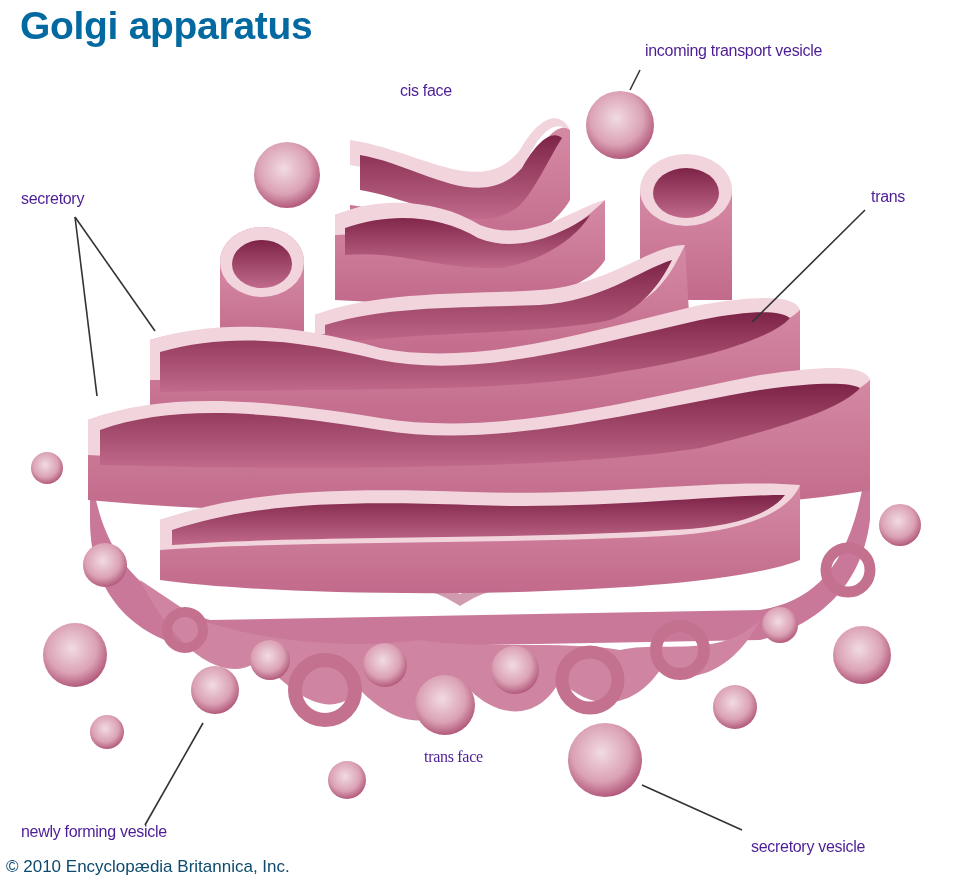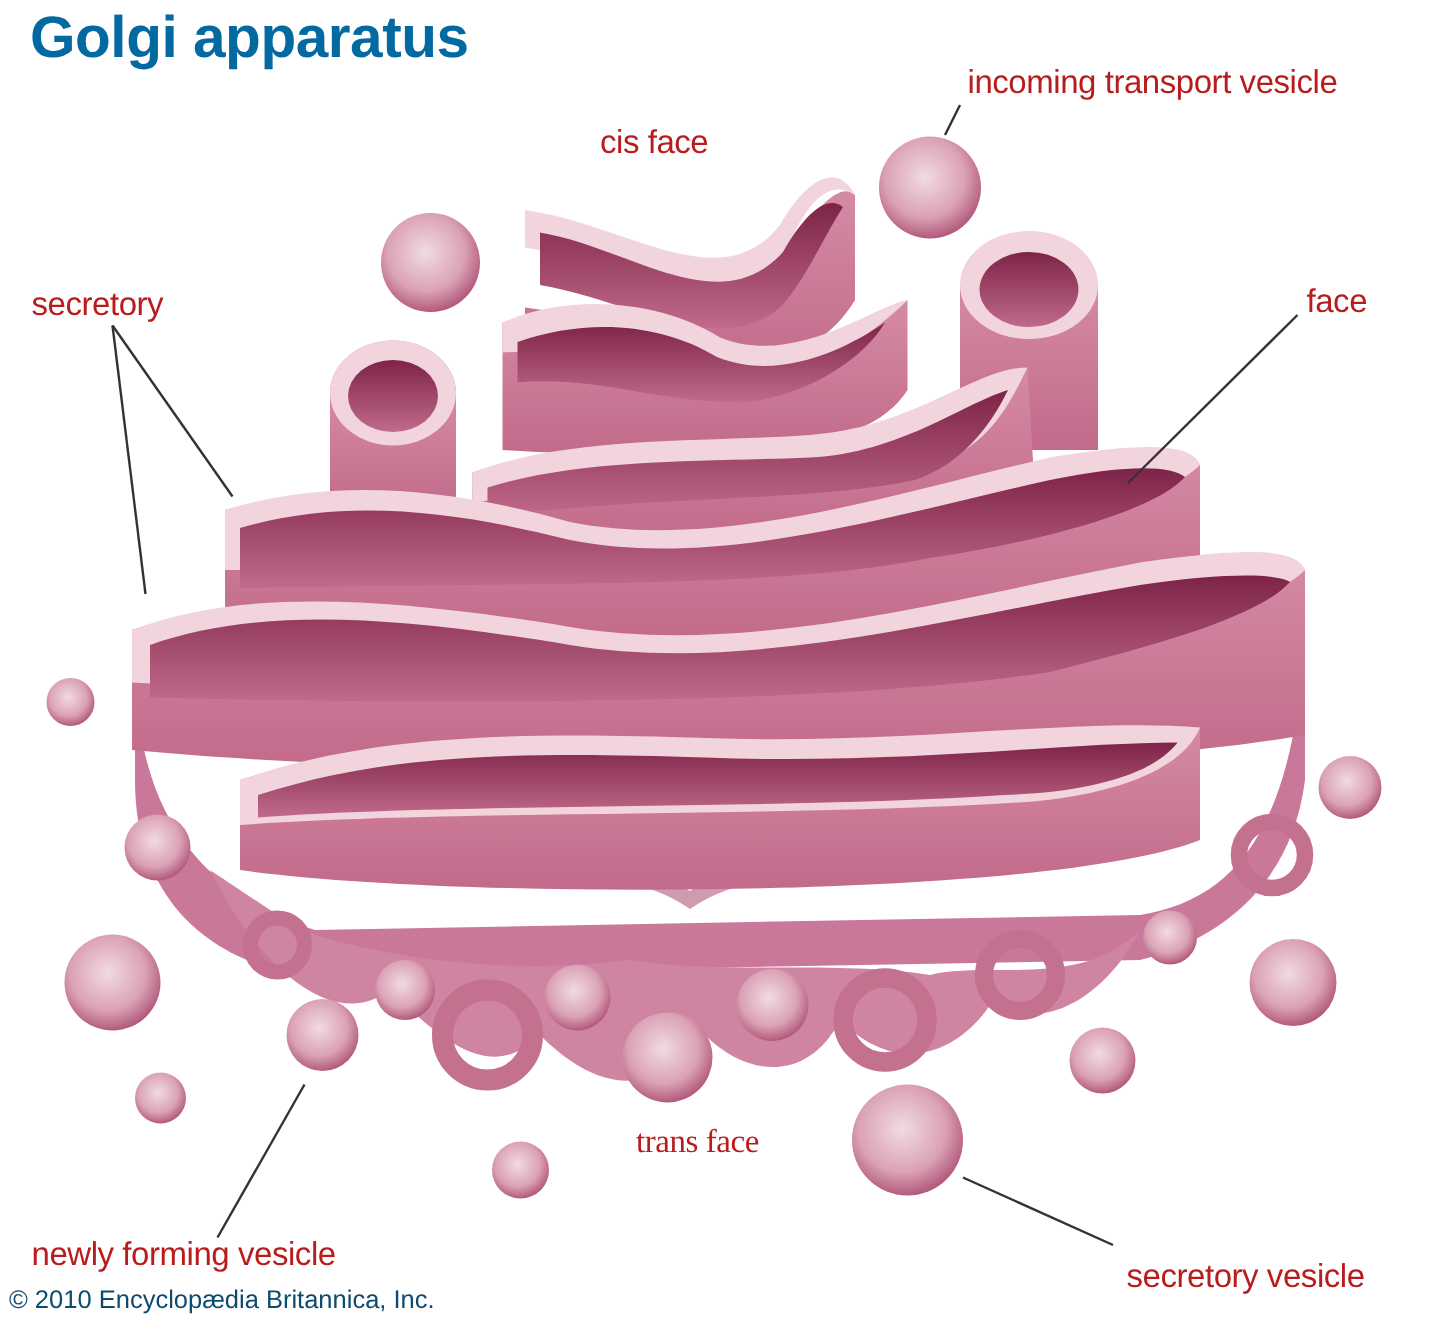--- a/index.html
+++ b/index.html
@@ -1,20 +1,20 @@
 <!DOCTYPE html>
 <html><head>
 <meta charset="utf-8">
 <style>
   html, body { margin: 0; padding: 0; background: #ffffff; }
   body { width: 962px; height: 884px; position: relative; overflow: hidden;
          font-family: "Liberation Sans", "DejaVu Sans", sans-serif; color: #2b2b2b; }
   .title { position: absolute; left: 20px; top: 4px; font-size: 39px; font-weight: bold;
            color: #0369a1; letter-spacing: -0.3px; }
-  .label { position: absolute; font-size: 22px; color: #b91c1c; white-space: nowrap; letter-spacing: -0.3px; }
+  .label { position: absolute; font-size: 16px; color: #4c1d95; white-space: nowrap; letter-spacing: -0.3px; }
   .credit { position: absolute; left: 6px; top: 857px; font-size: 17px; color: #0c4a6e; white-space: nowrap; }
   svg.art { position: absolute; left: 0; top: 0; }
 </style>
 </head>
 <body>
 
 <div class="title">Golgi apparatus</div>
 
 <svg class="art" width="962" height="884" viewBox="0 0 962 884">
   <defs>
@@ -106,18 +106,18 @@
     <line x1="640" y1="70" x2="630" y2="90"></line>
     <line x1="865" y1="210" x2="752" y2="322"></line>
     <line x1="203" y1="723" x2="145" y2="825"></line>
     <line x1="642" y1="785" x2="742" y2="830"></line>
   </g>
 </svg>
 
 <div class="label" style="left:400px; top:82px;">cis face</div>
 <div class="label" style="left:645px; top:42px;">incoming transport vesicle</div>
 <div class="label" style="left:21px; top:190px;">secretory</div>
-<div class="label" style="left:871px; top:188px;">face</div>
+<div class="label" style="left:871px; top:188px;">trans</div>
 <div class="label" style="left:424px; top:748px;font-family:Liberation Serif, serif;">trans face</div>
 <div class="label" style="left:21px; top:823px;">newly forming vesicle</div>
 <div class="label" style="left:751px; top:823px;margin-top:15px;">secretory vesicle</div>
 
 <div class="credit">© 2010 Encyclopædia Britannica, Inc.</div>
 
 </body></html>

